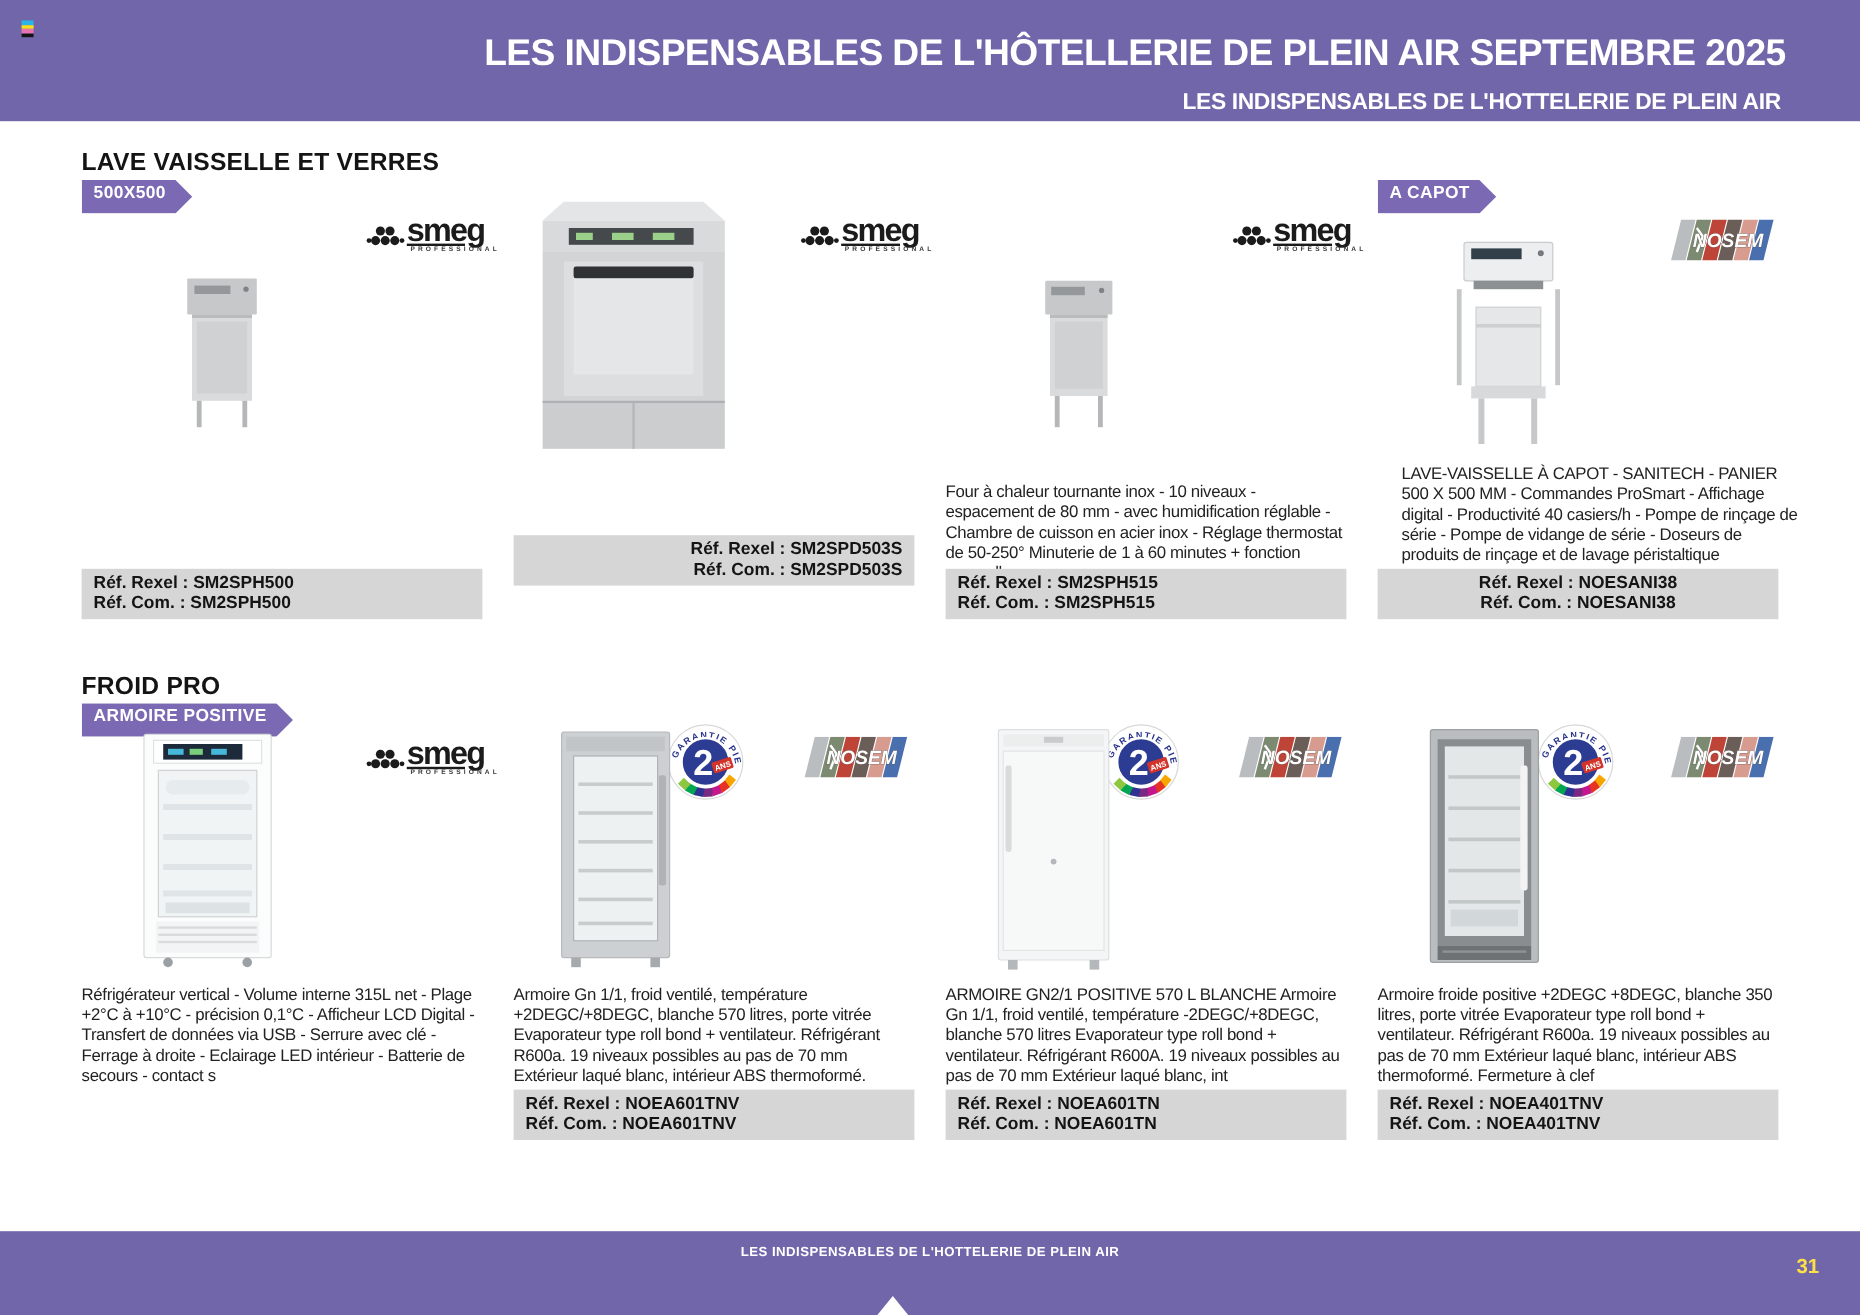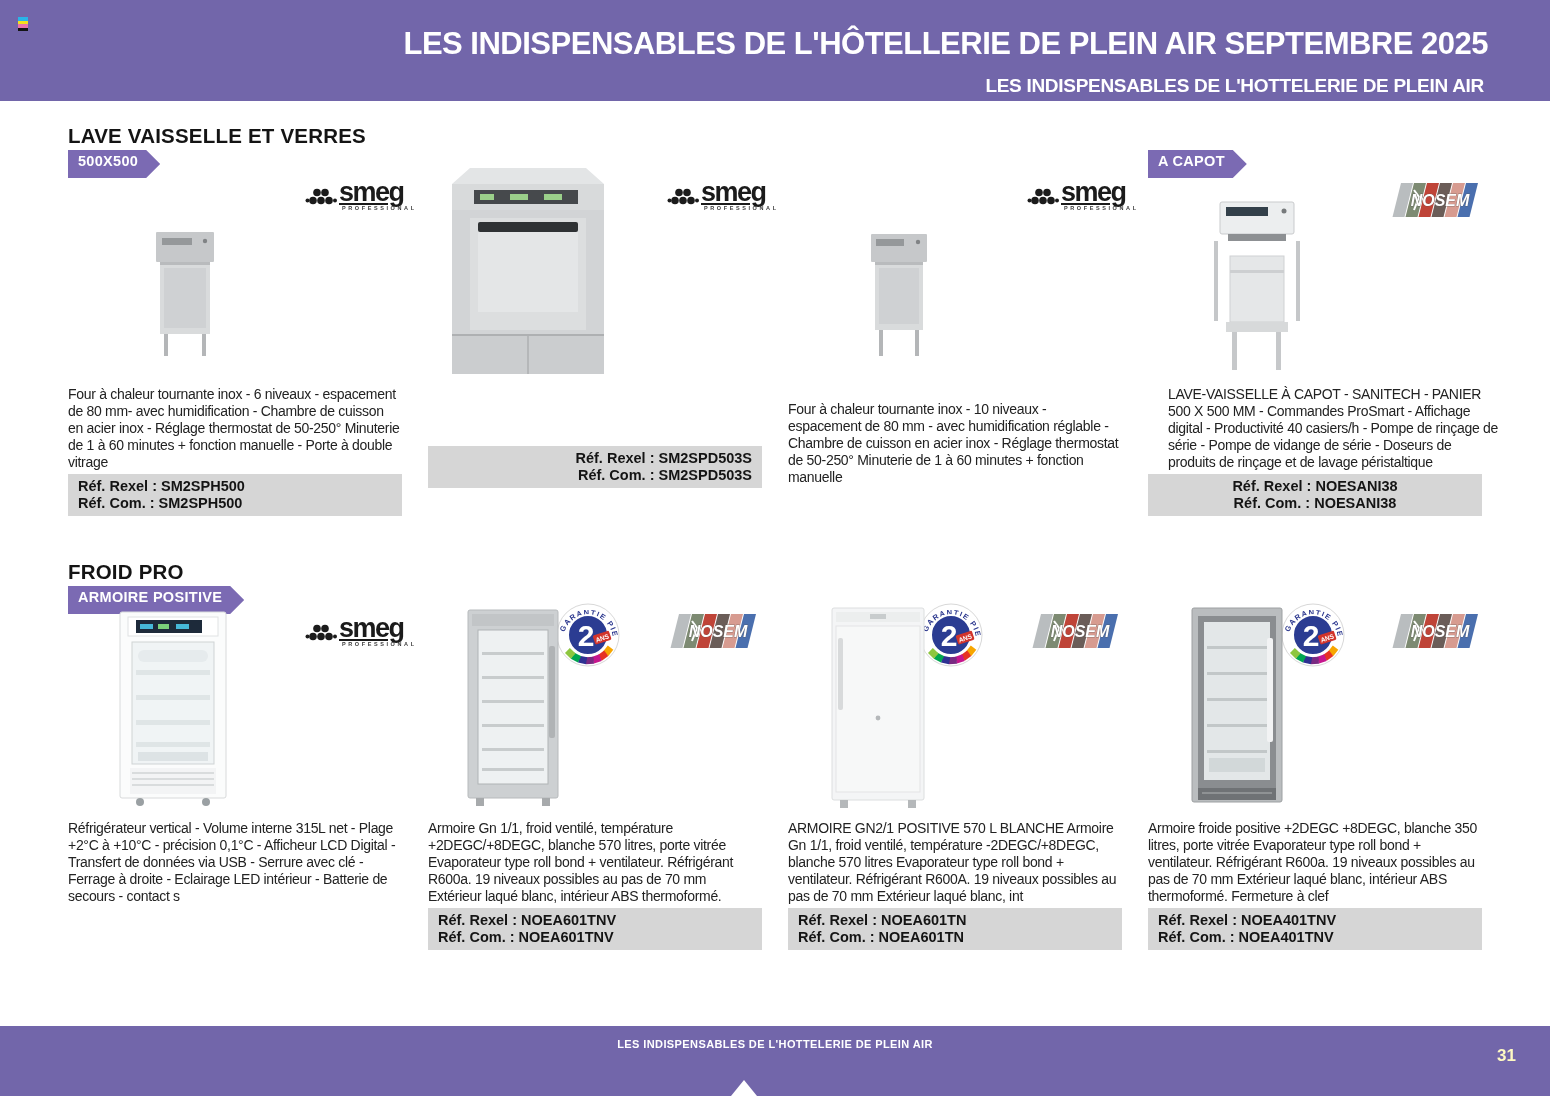--- a/index.html
+++ b/index.html
@@ -29,21 +29,21 @@
   .footer {
     position:absolute; left:0; top:1026px; width:1550px; height:70px;
     background:#7266aa;
   }
   .footer-text {
     position:absolute; left:0; right:0; top:12px; text-align:center;
     color:#fff; font-size:11px; font-weight:bold; letter-spacing:0.4px;
   }
   .footer-page {
     position:absolute; right:34px; top:20px;
-    color:#fef9c3; font-size:17px; font-weight:bold;margin-left:24px;
+    color:#fde047; font-size:17px; font-weight:bold;margin-left:24px;
   }
   .footer-triangle {
     position:absolute; left:731px; bottom:0; width:0; height:0;
     border-left:13px solid transparent; border-right:13px solid transparent;
     border-bottom:16px solid #ffffff;
   }
   
   .section-title {
     position:absolute; color:#141414; font-size:20.5px; font-weight:bold;
     letter-spacing:0.2px; white-space:nowrap;
@@ -203,32 +203,35 @@
     <rect x="26" y="38" width="58" height="7" fill="#8d9093"></rect>
     <rect x="12" y="45" width="4" height="80" fill="#c5c7c9"></rect>
     <rect x="94" y="45" width="4" height="80" fill="#c5c7c9"></rect>
     <rect x="28" y="60" width="54" height="66" fill="#e5e7e8" stroke="#cfd1d3"></rect>
     <rect x="28" y="74" width="54" height="3" fill="#cdcfd1"></rect>
     <rect x="24" y="126" width="62" height="10" fill="#d7d9da"></rect>
     <rect x="30" y="136" width="5" height="38" fill="#c6c8ca"></rect>
     <rect x="74" y="136" width="5" height="38" fill="#c6c8ca"></rect>
   </svg>
 
-  <div class="desc" style="left:68px; top:386px;">Four à chaleur tournante inox - 6 niveaux - espacement de 80 mm- avec humidification - Chambre de cuisson en acier inox - Réglage thermostat de 50-250° Minuterie de 1 à 60 minutes + fonction manuelle - Porte à double vitrage</div>
   <div class="desc" style="left:428px; top:452px;margin-top:16px;">Lave-vaisselle à chargement frontal, panier 500, Ecoline</div>
   <div class="desc" style="left:788px; top:401px;">Four à chaleur tournante inox - 10 niveaux - espacement de 80 mm - avec humidification réglable - Chambre de cuisson en acier inox - Réglage thermostat de 50-250° Minuterie de 1 à 60 minutes + fonction manuelle</div>
   <div class="desc" style="left:1168px; top:386px;">LAVE-VAISSELLE À CAPOT - SANITECH - PANIER 500 X 500 MM - Commandes ProSmart - Affichage digital - Productivité 40 casiers/h - Pompe de rinçage de série - Pompe de vidange de série - Doseurs de produits de rinçage et de lavage péristaltique</div>
 
   <div class="ref-box" style="left:68px; top:474px;">
     <div><span>Réf. Rexel :</span> <span>SM2SPH500</span></div>
     <div><span>Réf. Com. :</span> <span>SM2SPH500</span></div>
   </div>
   <div class="ref-box" style="left:428px; top:446px;text-align:right;">
     <div><span>Réf. Rexel :</span> <span>SM2SPD503S</span></div>
     <div><span>Réf. Com. :</span> <span>SM2SPD503S</span></div>
+  </div>
+  <div class="ref-box" style="left:788px; top:474px;">
+    <div><span>Réf. Rexel :</span> <span>SM2SPH515</span></div>
+    <div><span>Réf. Com. :</span> <span>SM2SPH515</span></div>
   </div>
   <div class="ref-box" style="left:1148px; top:474px;text-align:center;">
     <div><span>Réf. Rexel :</span> <span>NOESANI38</span></div>
     <div><span>Réf. Com. :</span> <span>NOESANI38</span></div>
   </div>
 
   <div class="section-title" style="left:68px; top:560px;">FROID PRO</div>
   <div class="arrow-badge" style="left:68px; top:586px;">ARMOIRE POSITIVE</div>
 
   <div class="smeg-logo" style="left:305px; top:616px;">

